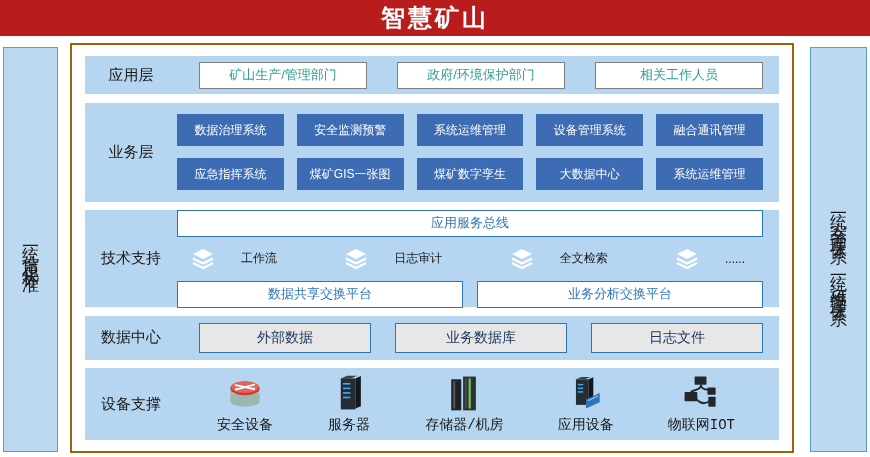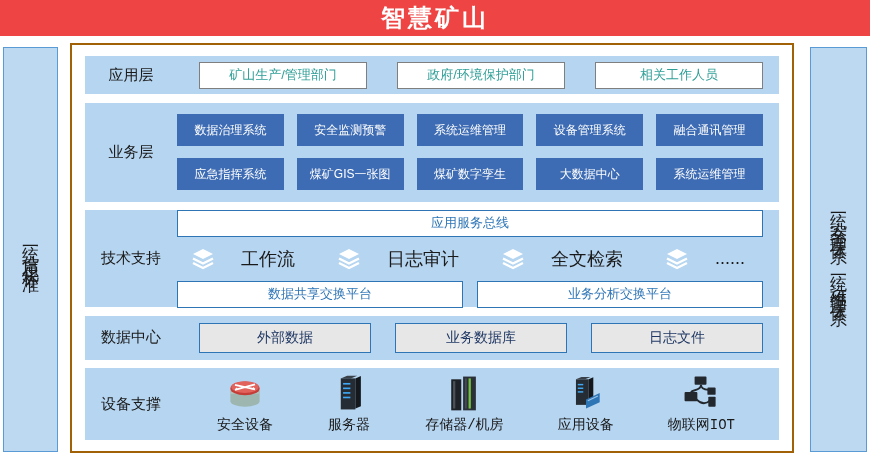--- a/index.html
+++ b/index.html
@@ -7,21 +7,21 @@
   body {
     width:870px; height:457px;
     font-family:"Liberation Sans","DejaVu Sans",sans-serif;
     background:#ffffff;
   }
   .screen { position:relative; width:870px; height:457px; background:#fff; overflow:hidden; }
 
   
   .header {
     position:absolute; left:0; top:0; width:870px; height:36px;
-    background:#ef4444; color:#fff;
+    background:#b91c1c; color:#fff;
     font-size:24px; font-weight:bold; letter-spacing:3px;
     display:flex; align-items:center; justify-content:center;
   }
 
   
   .side {
     position:absolute; top:47px; height:405px;
     background:#bdd9f2; border:1px solid #5b9bd5;
     display:flex; flex-direction:column; align-items:center; justify-content:center;
   }
@@ -66,21 +66,21 @@
 
   
   .tech-stack { display:flex; flex-direction:column; gap:8px; }
   .tech-pair { display:flex; gap:14px; }
   .bus-box {
     flex:1; height:27px; background:#fff; border:1px solid #2e75b6;
     color:#2e75b6; font-size:13px;
     display:flex; align-items:center; justify-content:center;
   }
   .mw-row { display:flex; justify-content:space-between; align-items:center; height:28px; padding:0 18px 0 14px; }
-  .mw-item { display:flex; align-items:center; gap:26px; font-size:18px; color:#1a1a1a; }
+  .mw-item { display:flex; align-items:center; gap:26px; font-size:12px; color:#1a1a1a; }
   .mw-item svg { display:block; }
 
   
   .data-boxes { display:flex; justify-content:space-between; padding-left:22px; }
   .data-box {
     width:172px; height:30px; background:#e8e7e7; border:1px solid #2e75b6;
     color:#1f3864; font-size:14px;
     display:flex; align-items:center; justify-content:center;
   }
 

